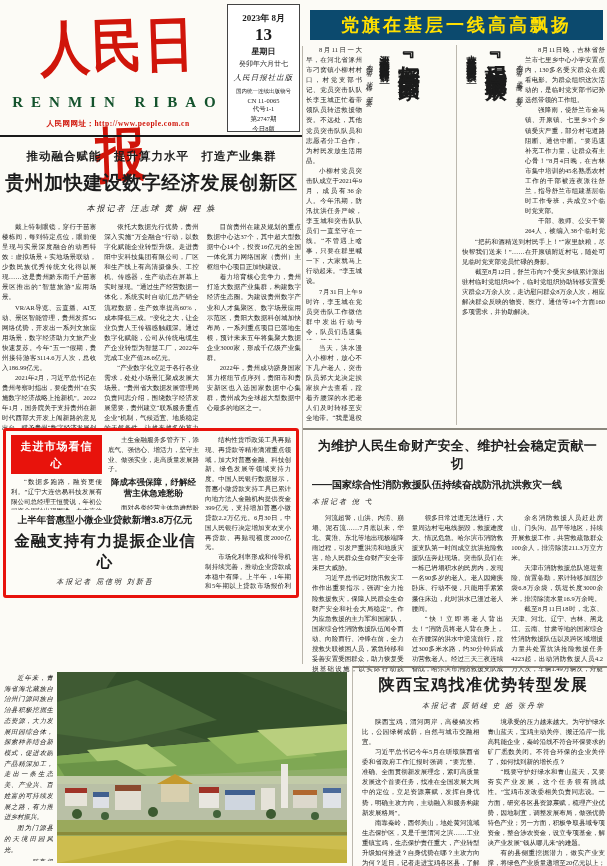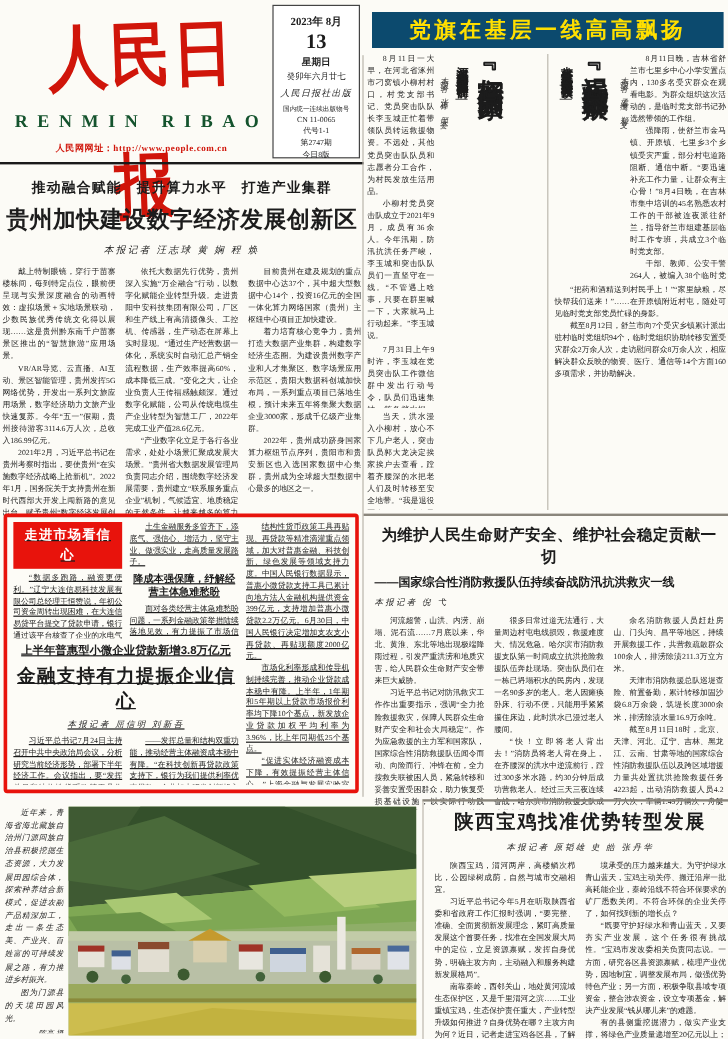--- a/index.html
+++ b/index.html
@@ -48,22 +48,22 @@
   .para{margin:0;text-indent:2em;}
   
   .guizhou{position:absolute;left:2px;top:142px;width:299px;height:284px;}
   .gz-kicker{font-size:11.5px;font-weight:900;text-align:center;margin-top:7px;letter-spacing:1px;}
   .gz-head{font-size:19px;font-weight:900;text-align:center;margin-top:6px;letter-spacing:.5px;}
   .gz-byline{font-size:8px;text-align:center;margin-top:7px;letter-spacing:2px;}
   .cols{display:flex;gap:8px;margin-top:8px;overflow:hidden;}
   .gz-cols{height:208px;}
   .col{flex:1;font-size:6.5px;line-height:1.55;text-align:justify;overflow:hidden;}
   
-  .finance{position:absolute;left:3px;top:428px;width:296px;height:233px;border:3px solid #e8130c;
-        border-radius:3px;background:#fdfcf7;box-sizing:border-box;padding:4px 5px;display:flex;gap:6px;text-decoration:underline;}
+  .finance{position:absolute;left:3px;top:428px;width:296px;height:170px;border:3px solid #e8130c;
+        border-radius:3px;background:#fdfcf7;box-sizing:border-box;padding:4px 5px;display:flex;gap:6px;}
   .fin-left{width:188px;display:flex;flex-direction:column;}
   .fin-top{display:flex;gap:6px;height:97px;overflow:hidden;}
   .fin-col{flex:1;font-size:6.5px;line-height:1.5;text-align:justify;overflow:hidden;}
   .fin-label{background:#e8130c;color:#fff;font-weight:900;font-size:11px;text-align:center;
         padding:3px 4px;margin-bottom:3px;letter-spacing:1px;}
   .fin-subhead{font-weight:700;font-size:8.5px;text-align:center;margin:3px 0;line-height:1.35;}
   .fin-headblock{text-align:center;padding:4px 0 2px 0;}
   .fin-kicker{font-size:9.5px;font-weight:700;}
   .fin-head{font-size:15.5px;font-weight:900;margin-top:4px;letter-spacing:1px;}
   .fin-byline{font-size:7px;margin-top:4px;letter-spacing:2px;}

